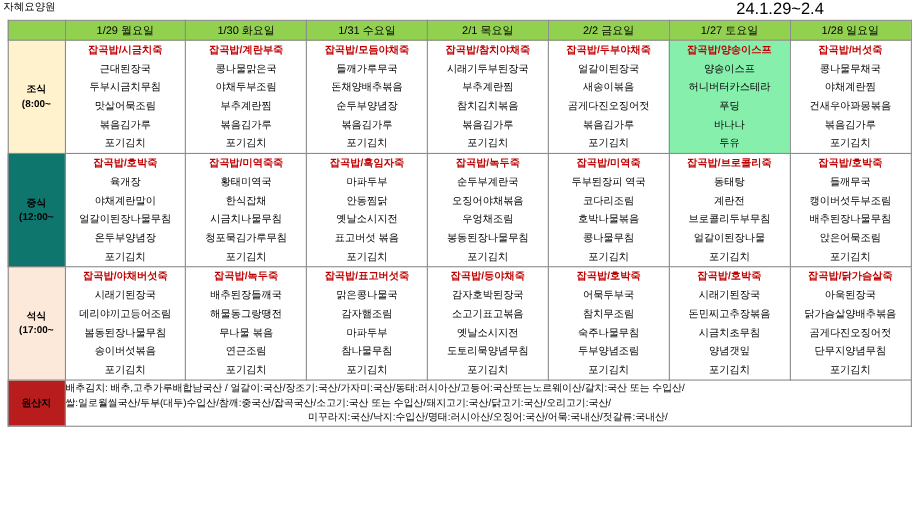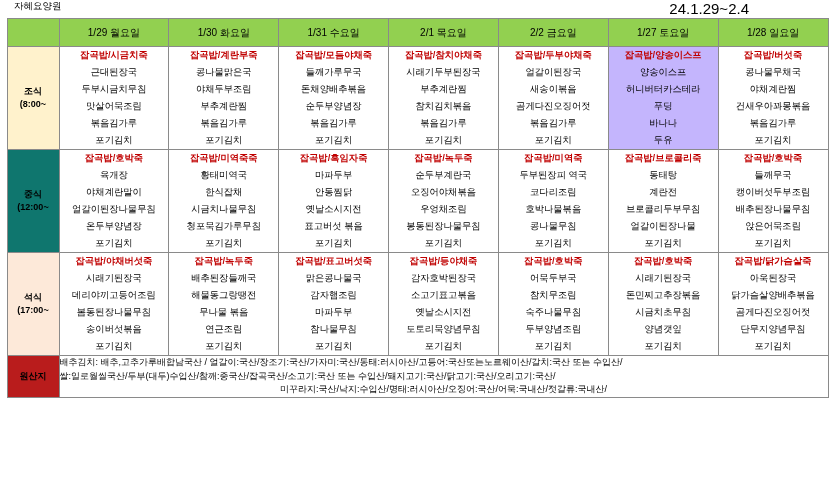--- a/index.html
+++ b/index.html
@@ -26,21 +26,21 @@
     margin: 6px 0 0 0;
     color: #000;
   }
   .subline {
     position: relative;
     height: 16px;
     font-size: 9px;
   }
   .org-name {
     position: absolute;
-    left: 14px;
+    left: 3px;
     top: 0px;
     font-size: 9.5px;
   }
   .date-range {
     position: absolute;
     right: 86px;
     top: 0px;
     font-size: 15px;
   }
   table.menu {
@@ -50,21 +50,21 @@
     table-layout: fixed;
   }
   table.menu td, table.menu th {
     border: 1px solid #8a8a8a;
     padding: 0;
     vertical-align: middle;
     font-size: 9px;
   }
   thead th.daycol {
     background: #92d050;
-    height: 28px;
+    height: 18px;
     font-size: 10px;
     font-weight: normal;
     text-align: center;
   }
   thead th.corner {
     background: #92d050;
     width: 52px;
   }
   td.mealcell {
     width: 52px;
@@ -74,21 +74,21 @@
     line-height: 1.45;
   }
   td.meal-breakfast { background: #fff2cc; margin-left: 44px; }
   td.meal-lunch { background: #0f766e; }
   td.meal-dinner { background: #fde9d9; }
   td.meal-origin { background: #b91c1c; font-size: 9.5px; margin-left: 32px; }
   td.dishes {
     padding: 1px 0 2px 0;
     text-align: center;
   }
-  td.dishes.sat { background: #c4b5fd; }
+  td.dishes.sat { background: #86efac; }
   .dish {
     height: 17px;
     line-height: 17px;
     font-size: 9.3px;
     white-space: nowrap;
     overflow: hidden;
   }
   .dish.head {
     color: #c00000;
     font-weight: bold;

